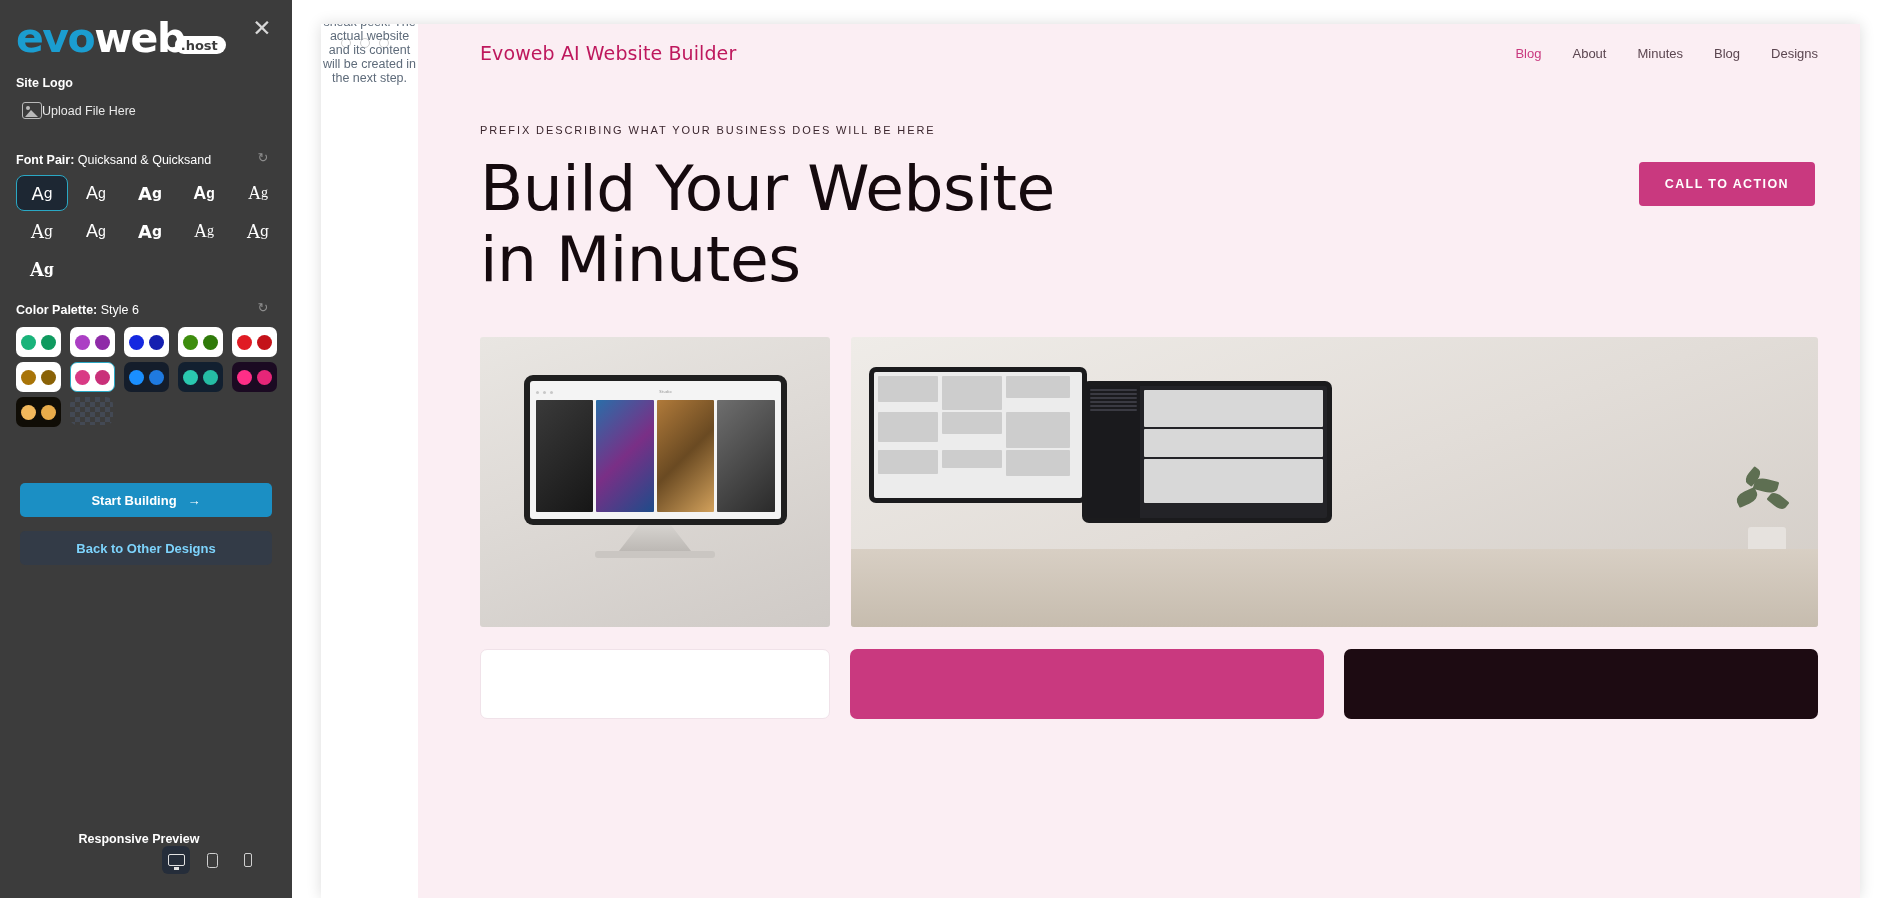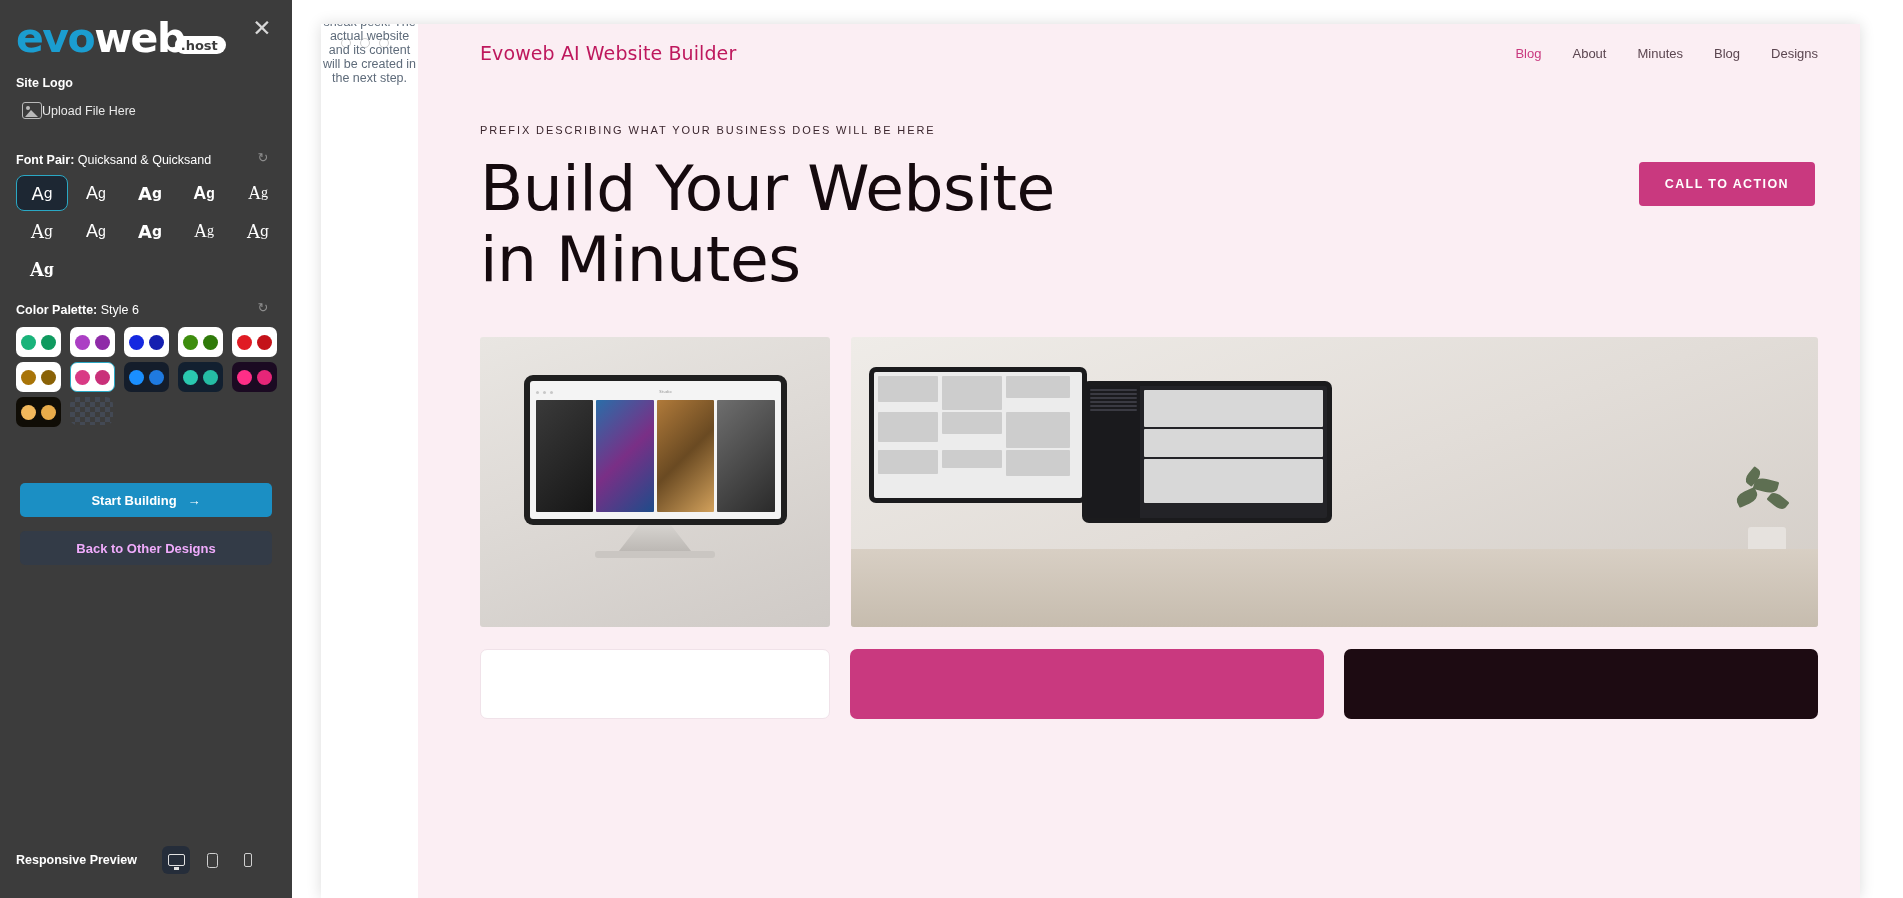--- a/index.html
+++ b/index.html
@@ -176,33 +176,34 @@
     background:#1b8fc4;
     color:#fff;border:none;border-radius:5px;
     font-size:13px;font-weight:700;
     display:flex;align-items:center;justify-content:center;gap:11px;
     cursor:pointer;
     font-family:"Liberation Sans",sans-serif;
   }
   #back-btn{
     height:34px;width:100%;
     background:#333b47;
-    color:#f0abfc;border:none;border-radius:5px;
+    color:#7dd3fc;border:none;border-radius:5px;
     font-size:13px;font-weight:700;
     margin-top:14px;
     cursor:pointer;
     font-family:"Liberation Sans",sans-serif;
   }
 
   
   #resp-row{
     position:absolute;
     left:0;right:0;bottom:24px;
     display:flex;align-items:center;
     padding:0 30px 0 16px;
+    flex-direction:column;
   }
   #resp-label{color:#ffffff;font-size:12.5px;font-weight:700;}
   #resp-icons{margin-left:auto;display:flex;align-items:center;gap:8px;}
   .dev-btn{
     width:28px;height:28px;border-radius:6px;
     display:flex;align-items:center;justify-content:center;
     cursor:pointer;
   }
   .dev-btn.sel{background:#252d3a;}
   .mon{width:17px;height:12px;border:1.6px solid #e2e2e2;border-radius:2px;position:relative;}

